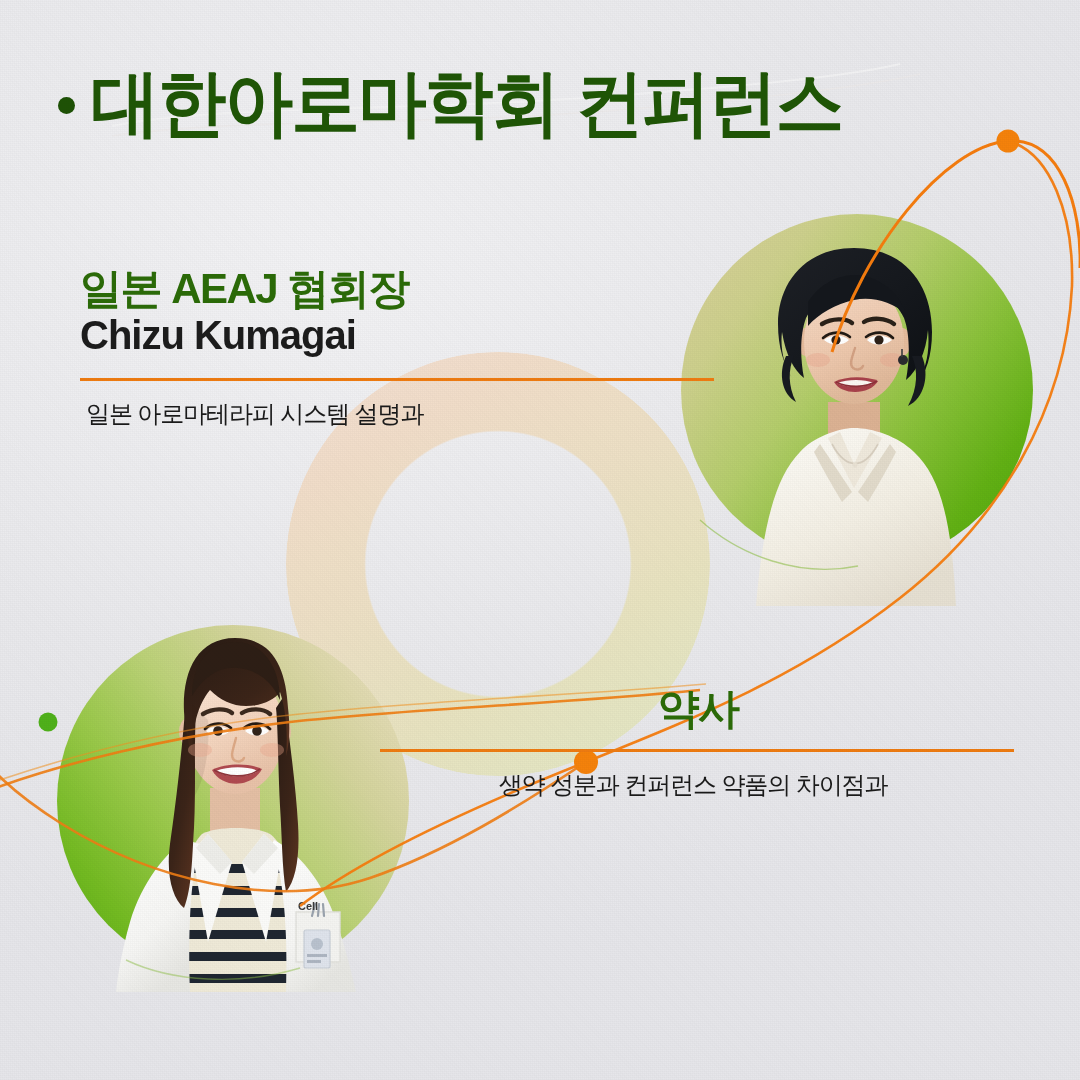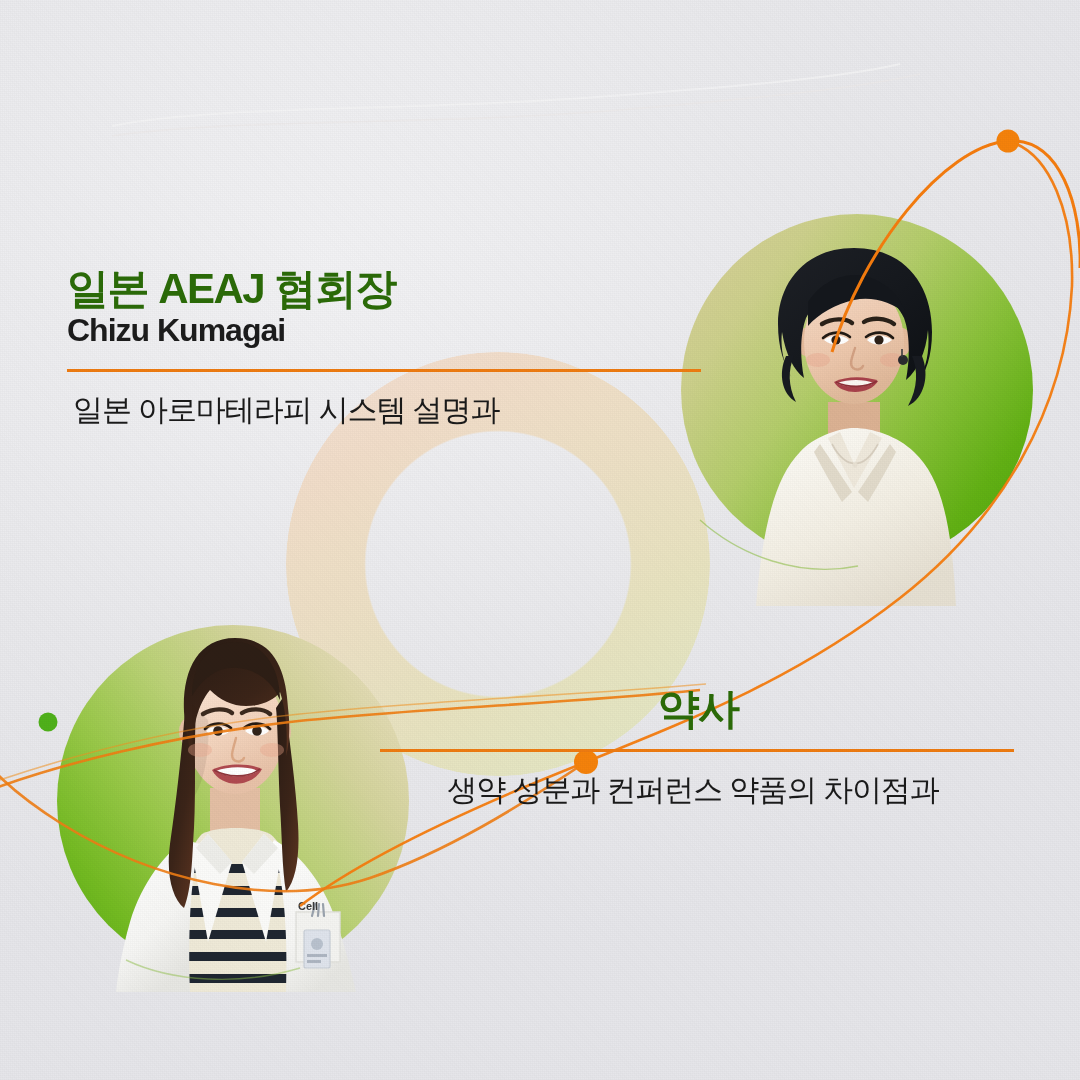--- a/index.html
+++ b/index.html
@@ -144,50 +144,50 @@
     letter-spacing: -2px;
     line-height: 1;
     transform: scaleX(.94);
     transform-origin: left center;
     white-space: nowrap;
   }
 
   .speaker {
     position: absolute;
   }
-  #speaker-1 { left: 67px; top: 266px; width: 640px; text-align: left; }
+  #speaker-1 { left: 80px; top: 266px; width: 640px; text-align: left; }
   #speaker-2 { left: 380px; top: 686px; width: 636px; text-align: center; }
 
   .speaker-role {
     font-size: 42px;
     font-weight: bold;
     color: #2b6b08;
     letter-spacing: -1.5px;
     line-height: 1.08;
     margin: 0;
   }
   .speaker-name {
-    font-size: 32px;
+    font-size: 40px;
     font-weight: bold;
     color: #1c1c1c;
     letter-spacing: -1px;
     line-height: 1.12;
     margin: 2px 0 0 0;
   }
   .divider {
     height: 3px;
     background: #ee7b11;
     margin: 18px 0 0 0;
     border: 0;
   }
   #speaker-1 .divider { width: 634px; margin-top: 20px; }
   #speaker-2 .divider { width: 634px; margin-top: 18px; }
 
   .speaker-desc {
-    font-size: 30px;
+    font-size: 24px;
     font-weight: 400;
     color: #1a1a1a;
     letter-spacing: -1.1px;
     line-height: 1.45;
     margin: 16px 0 0 0;
   }
   #speaker-1 .speaker-desc { padding-left: 6px; }
   #speaker-2 .speaker-desc { padding-right: 10px; }
   .speaker-desc span { display: block; }
 </style>
@@ -388,20 +388,24 @@
     <path d="M-6,782 C70,756 180,726 300,714 C430,700 570,696 706,684" stroke="#f2921f" stroke-width="1.6" fill="none" opacity=".55"></path>
 
     <path d="M700,520 C740,556 800,578 858,566" stroke="#8fbf4a" stroke-width="1.4" fill="none" opacity=".6"></path>
     <path d="M126,960 C172,982 240,986 300,968" stroke="#8fbf4a" stroke-width="1.4" fill="none" opacity=".5"></path>
 
     <circle cx="1008" cy="141" r="11.5" fill="#f5820b"></circle>
     <circle cx="586" cy="762" r="12" fill="#f5820b"></circle>
     <circle cx="48" cy="722" r="9.5" fill="#4fb11a"></circle>
   </svg>
 
+  <div class="title-wrap">
+    <span class="title-bullet"></span>
+    <span class="title-text">대한아로마학회 컨퍼런스</span>
+  </div>
 
   <div class="speaker" id="speaker-1">
     <p class="speaker-role">일본 AEAJ 협회장</p>
     <p class="speaker-name">Chizu Kumagai</p>
     <hr class="divider">
     <p class="speaker-desc">
       <span>일본 아로마테라피 시스템 설명과</span>
     </p>
   </div>
 

